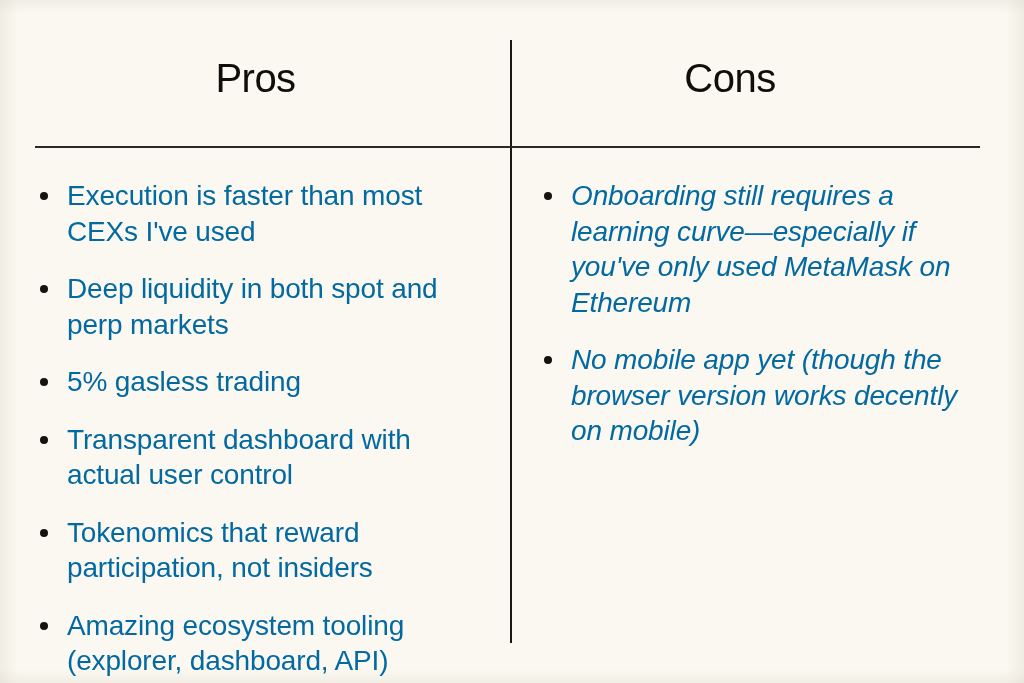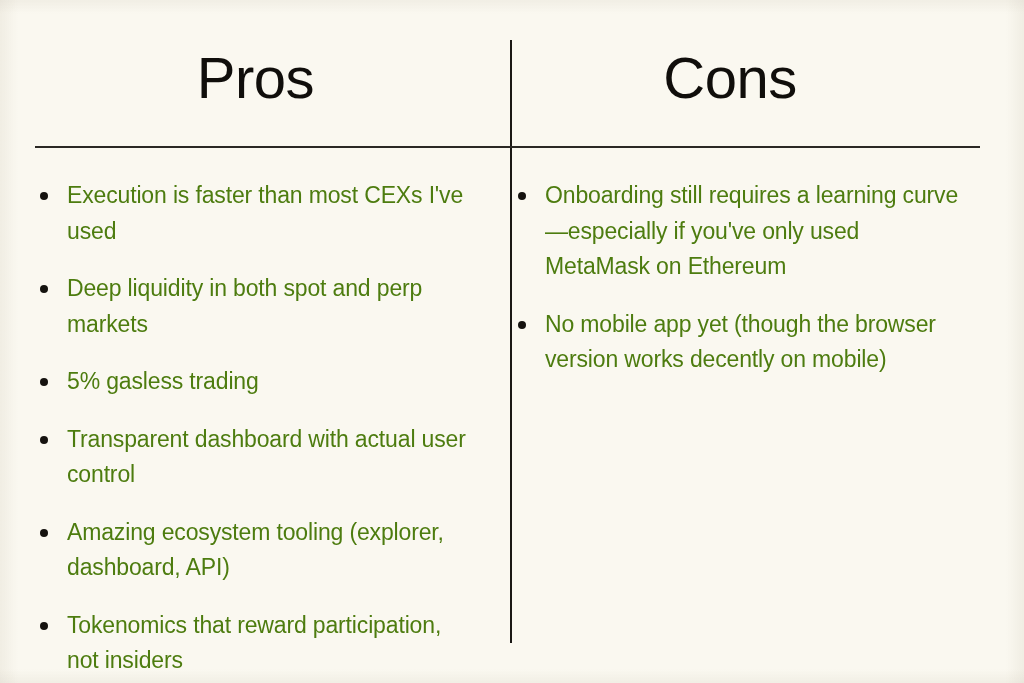--- a/index.html
+++ b/index.html
@@ -51,49 +51,49 @@
     box-sizing: border-box;
   }
   .col-pros { left: 0;     width: 511px; }
   .col-cons { left: 512px; width: 436px; }
 
   .col-title {
     position: absolute;
     top: 47px;
     width: 100%;
     text-align: center;
-    font-size: 58px;
+    font-size: 40px;
     line-height: 62px;
     font-weight: 400;
     letter-spacing: -0.5px;
     color: #100E0B;
     margin: 0;
   }
   .col-pros .col-title { padding-right: 32px; }
   .col-cons .col-title { padding-right: 26px; }
 
   .bullet-list {
     position: absolute;
     top: 178px;
     list-style: none;
     margin: 0;
     padding: 0;
   }
   .col-pros .bullet-list { left: 38px; width: 440px; }
-  .col-cons .bullet-list { left: 4px; width: 448px; }
+  .col-cons .bullet-list { left: 30px; width: 448px; font-style: italic; }
 
   .bullet-item {
     position: relative;
     padding-left: 29px;
     margin-bottom: 22px;
-    font-size: 23px;
+    font-size: 28px;
     line-height: 35.5px;
     font-weight: 400;
     letter-spacing: -0.15px;
-    color: #4d7c0f;
+    color: #0369a1;
   }
   .bullet-item:last-child { margin-bottom: 0; }
 
   .bullet-dot {
     position: absolute;
     left: 2px;
     top: 14px;
     width: 8px;
     height: 8px;
     border-radius: 50%;
@@ -142,25 +142,25 @@
       <li class="bullet-item">
         <span class="bullet-dot"></span>
         <span class="bullet-text">5% gasless trading</span>
       </li>
       <li class="bullet-item">
         <span class="bullet-dot"></span>
         <span class="bullet-text">Transparent dashboard with actual user control</span>
       </li>
       <li class="bullet-item">
         <span class="bullet-dot"></span>
-        <span class="bullet-text">Amazing ecosystem tooling (explorer, dashboard, API)</span>
+        <span class="bullet-text">Tokenomics that reward participation, not insiders</span>
       </li>
       <li class="bullet-item">
         <span class="bullet-dot"></span>
-        <span class="bullet-text">Tokenomics that reward participation, not insiders</span>
+        <span class="bullet-text">Amazing ecosystem tooling (explorer, dashboard, API)</span>
       </li>
     </ul>
   </div>
 
   <div class="col col-cons">
     <h1 class="col-title">Cons</h1>
 
     <ul class="bullet-list">
       <li class="bullet-item">
         <span class="bullet-dot"></span>

